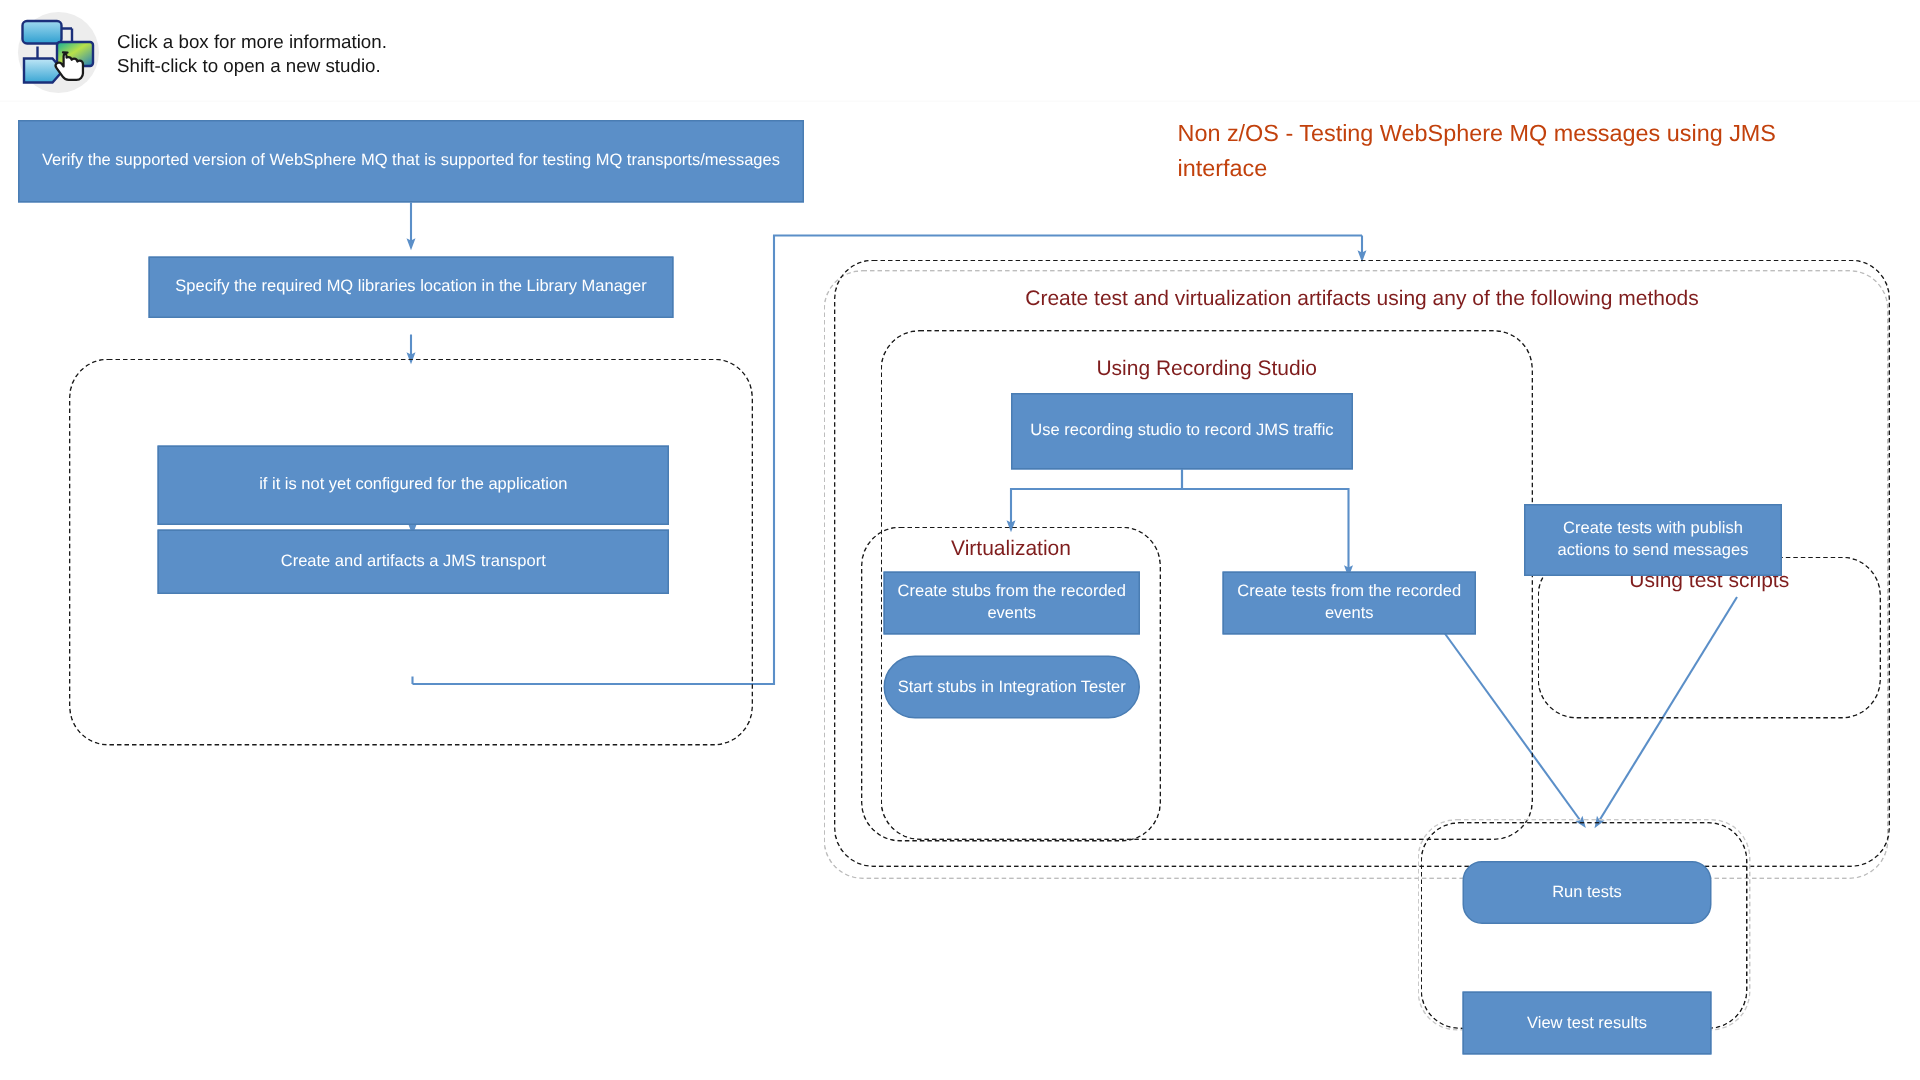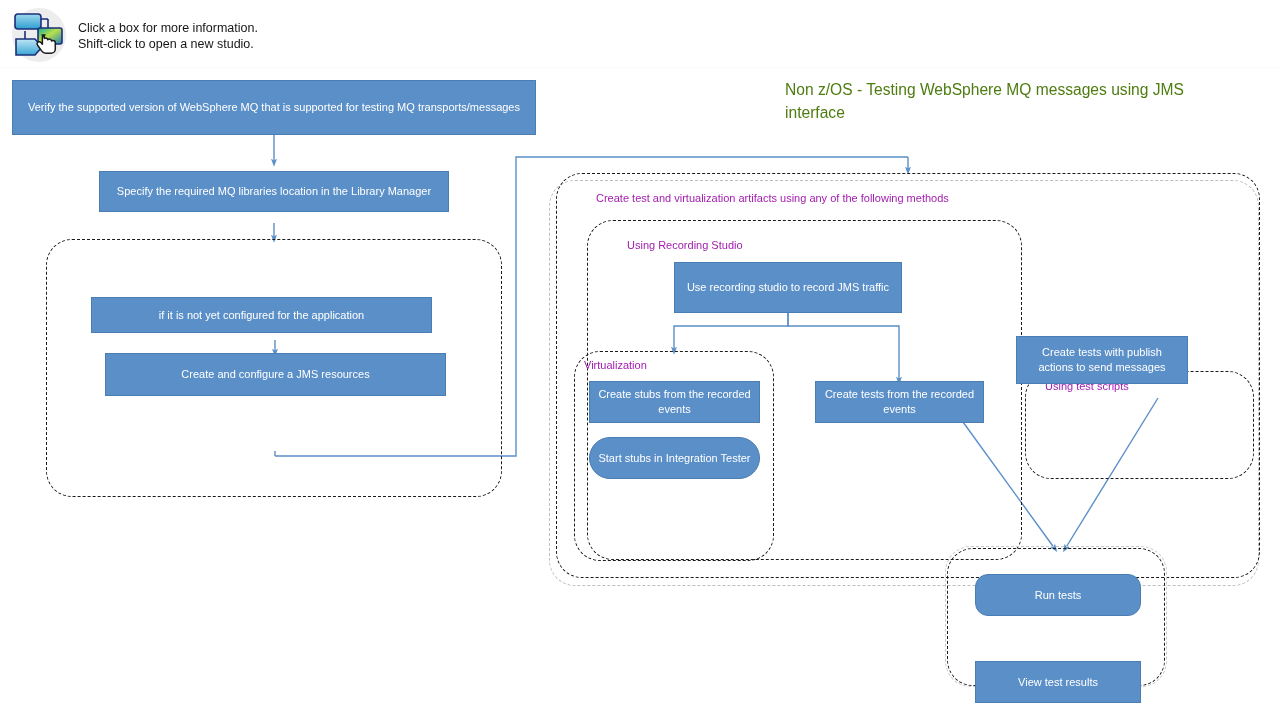--- a/index.html
+++ b/index.html
@@ -82,34 +82,34 @@
     box-sizing: border-box;
     border: 1.6px dashed #1a1a1a;
     border-radius: 26px;
     background: transparent;
   }
   .group.faint {
     border-color: #c9c9c9;
   }
   .group-label {
     position: absolute;
-    font-size: 11px;
+    font-size: 14px;
     line-height: 15px;
-    color: #a21caf;
-    text-align: left;
+    color: #7f1d1d;
+    text-align: center;
     white-space: pre;
   }
 
   #title {
     position: absolute;
     left: 785px; top: 10px;
     width: 450px;
     font-size: 15.6px;
     line-height: 23px;
-    color: #4d7c0f;
+    color: #c2410c;
   }
 </style>
 </head>
 <body>
 
 <div id="canvas">
 
   <div id="header">
 
     <div id="hint-icon">
@@ -178,23 +178,23 @@
     </svg>
 
     <div id="title">Non z/OS - Testing WebSphere MQ messages using JMS interface</div>
 
     <div class="node" style="left:12px; top:12px; width:524px; height:55px;">Verify the supported version of WebSphere MQ that is supported for testing MQ transports/messages</div>
 
     <div class="node" style="left:99px; top:103px; width:350px; height:41px;">Specify the required MQ libraries location in the Library Manager</div>
 
     <div class="group" style="left:46px; top:171px; width:456px; height:258px;"></div>
 
-    <div class="node" style="left:91px; top:229px; width:341px; height:36px;">if it is not yet configured for the application</div>
-
-    <div class="node" style="left:105px; top:285px; width:341px; height:43px;">Create and configure a JMS resources</div>
+    <div class="node" style="left:105px; top:229px; width:341px; height:53px;">if it is not yet configured for the application</div>
+
+    <div class="node" style="left:105px; top:285px; width:341px; height:43px;">Create and artifacts a JMS transport</div>
 
     <div class="group faint" style="left:549px; top:112px; width:710px; height:406px; border-color:#bdbdbd;"></div>
 
     <div class="group" style="left:556px; top:105px; width:704px; height:405px;"></div>
     <div class="group-label" style="left:596px; top:123px; width:624px;">Create test and virtualization artifacts using any of the following methods</div>
 
     <div class="group" style="left:587px; top:152px; width:435px; height:340px;"></div>
     <div class="group-label" style="left:627px; top:170px; width:355px;">Using Recording Studio</div>
 
     <div class="node" style="left:674px; top:194px; width:228px; height:51px;">Use recording studio to record JMS traffic</div>

